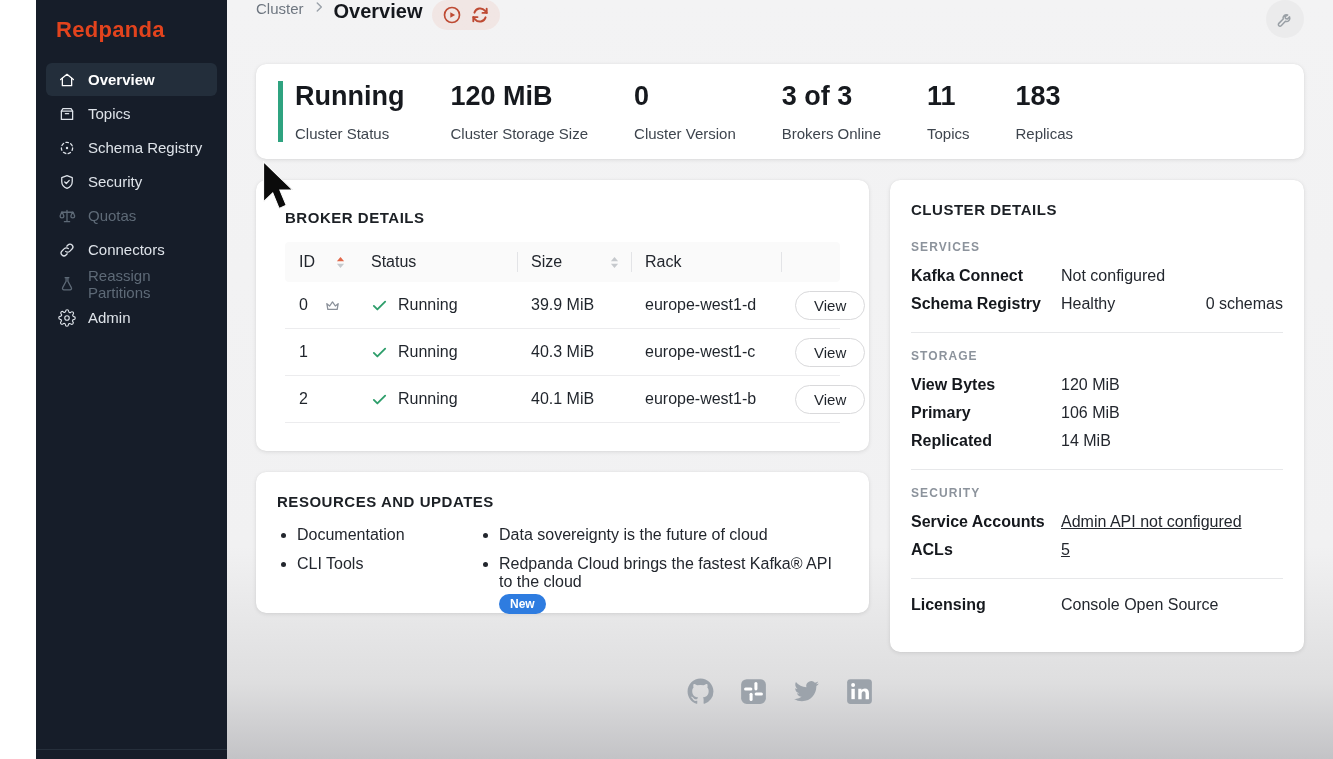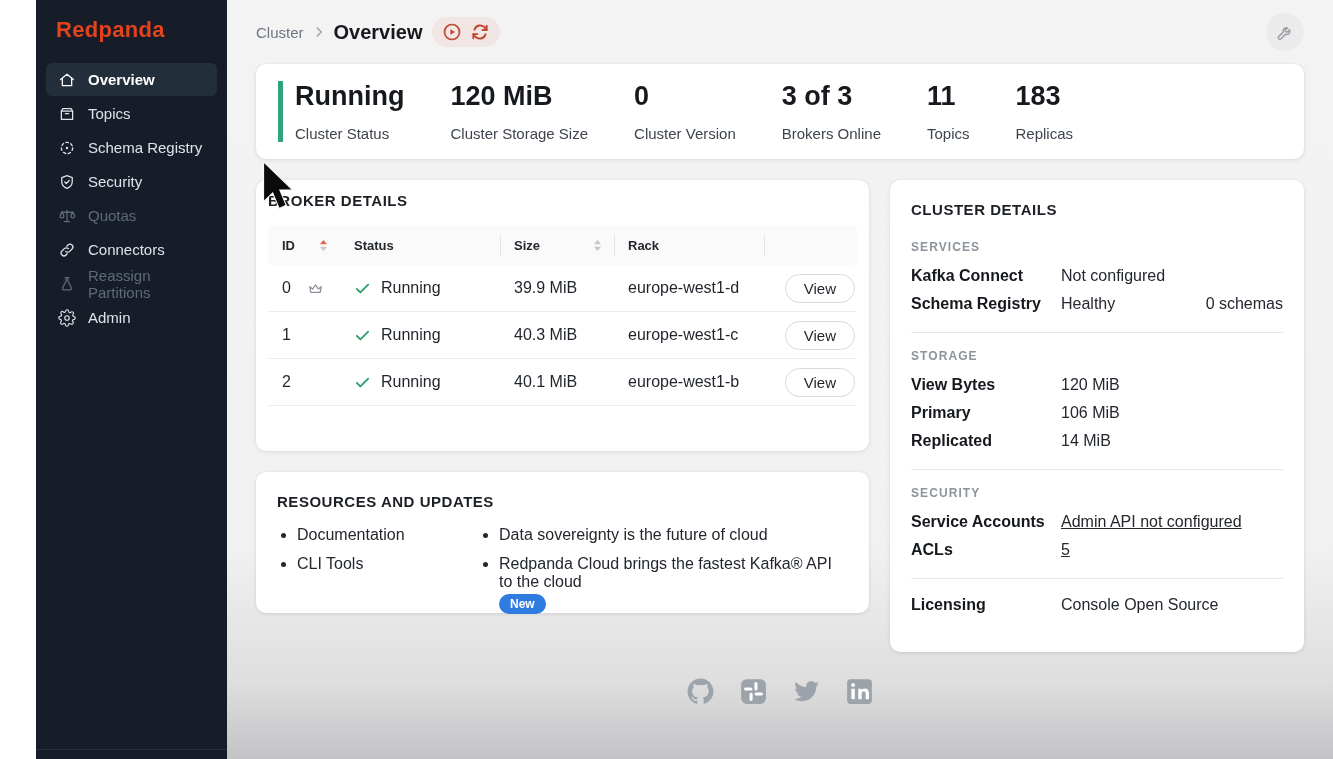--- a/index.html
+++ b/index.html
@@ -21,21 +21,21 @@
   .nav-item .icon svg { width:18px; height:18px; }
   .nav-item.active { background:#232E3B; color:#FFFFFF; font-weight:600; }
   .nav-item.disabled { color:#5E6A77; cursor:default; }
   .sidebar-divider { position:absolute; left:0; right:0; bottom:9px;
     height:1px; background:#262f3b; }
 
   
   .main { flex:1; height:100%; padding:0 29px;
     background:linear-gradient(180deg,#f3f3f4 0%,#f1f1f2 72%,#dededf 90%,#c3c3c6 100%);
     display:flex; flex-direction:column; }
-  .topbar { height:64px; display:flex; align-items:center; flex:none; }
+  .topbar { height:64px; display:flex; align-items:flex-start; flex:none; }
   .crumb-parent { color:#6E7680; font-size:15px; cursor:pointer; }
   .crumb-sep { color:#9AA1A9; margin:0 8px; display:flex; }
   .crumb-current { color:#15181D; font-size:20px; font-weight:700; margin-right:10px; }
   .action-pill { display:flex; align-items:center; gap:8px;
     background:rgba(226,67,29,0.07); border-radius:18px; padding:5px 10px; }
   .icon-btn { background:none; border:none; padding:0; display:flex; cursor:pointer; }
   .wrench-btn { margin-left:auto; width:38px; height:38px; border-radius:50%;
     background:#ebebec; border:none; display:flex; align-items:center;
     justify-content:center; cursor:pointer; }
 
@@ -51,26 +51,26 @@
   .stat.accent { border-left:5px solid #2FA380; padding-left:12px; }
   .stat-value { font-size:27px; font-weight:600; color:#16191E; line-height:1.15; }
   .stat-label { font-size:15px; color:#3E454E; margin-top:13px; }
 
   
   .columns { display:flex; gap:21px; align-items:flex-start; flex:none; }
   .col-left { width:613px; flex:none; }
   .col-right { flex:1; }
 
   
-  .broker-card { height:271px; padding:12px; }
+  .broker-card { height:271px; padding:29px; }
   .btable { width:100%; font-size:16px; color:#1F242B; }
   .brow { display:grid; grid-template-columns:72px 160px 114px 150px 1fr;
     align-items:center; }
   .bhead { background:#FAFAFA; height:40px; border-radius:4px;
-    font-size:13px; font-weight:700; color:#23272E; }
+    font-size:16px; font-weight:400; color:#23272E; }
   .bhead .bcell { position:relative; height:100%; display:flex;
     align-items:center; padding:0 12px 0 14px; }
   .bhead .bcell.has-sort { justify-content:space-between; cursor:pointer; }
   .bhead .bcell.sep::before { content:""; position:absolute; left:0; top:10px;
     bottom:10px; width:1px; background:#E3E4E7; }
   .bbody .brow { height:47px; border-bottom:1px solid #ECECEE; }
   .bbody .bcell { padding-left:14px; display:flex; align-items:center; gap:10px; }
   .bbody .brow:last-child { border-bottom:1px solid #ECECEE; }
   .crown { display:flex; margin-left:6px; }
   .check { display:flex; }

